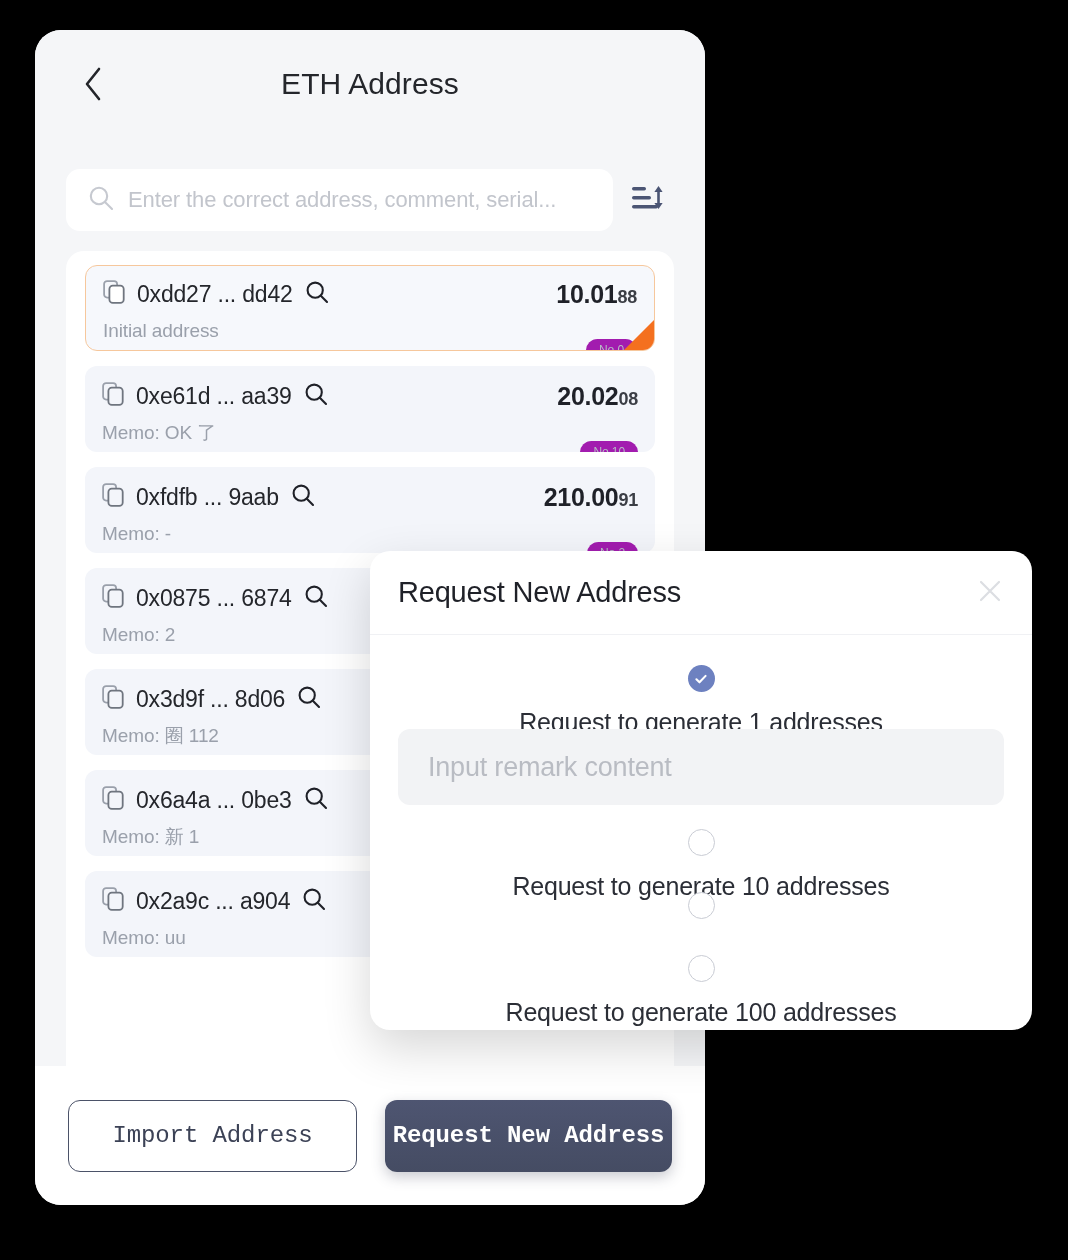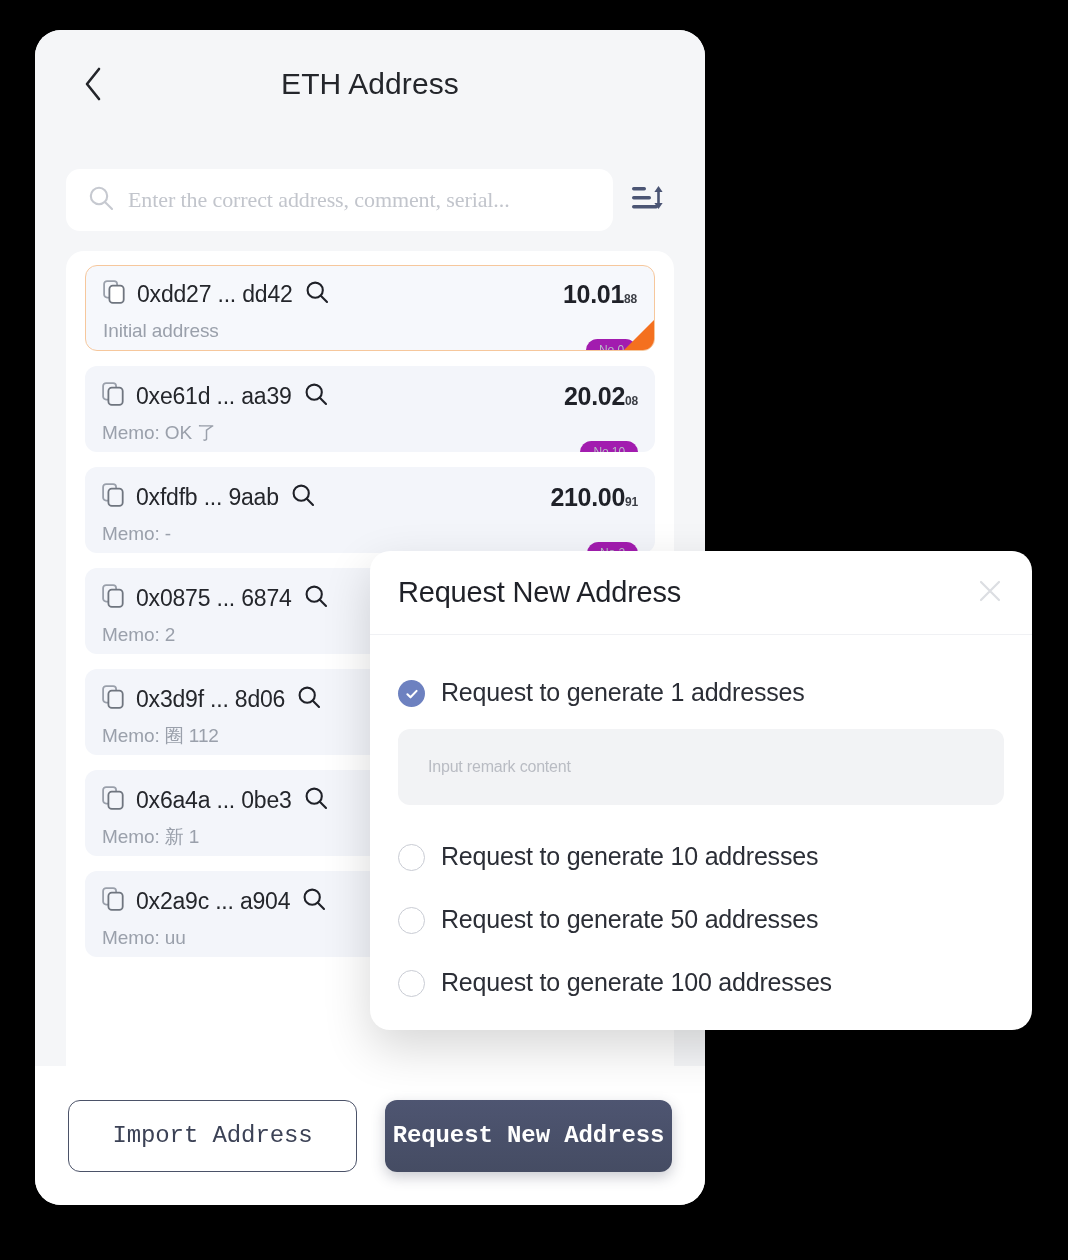--- a/index.html
+++ b/index.html
@@ -79,21 +79,21 @@
     display: flex;
     align-items: center;
     padding: 0 22px;
     gap: 14px;
   }
   .search-icon { flex: 0 0 auto; display: block; }
   .search-input {
     border: 0;
     outline: 0;
     background: transparent;
-    font-family: Liberation Serif, serif;
+    font-family: Liberation Sans, sans-serif;
     font-size: 22px;
     color: #a21caf;
     width: 100%;
     letter-spacing: -0.1px;
   }
   .search-input::placeholder { color: #c2c5cc; }
   .sort-btn {
     flex: 0 0 auto;
     width: 50px;
     height: 50px;
@@ -143,21 +143,21 @@
   .magnify-icon { flex: 0 0 auto; margin-left: 12px; display: block; }
   .spacer { flex: 1 1 auto; }
   .amount {
     font-size: 25px;
     font-weight: 700;
     color: #1f2128;
     letter-spacing: -0.3px;
     white-space: nowrap;
   }
   .amount .frac {
-    font-size: 12px;
+    font-size: 18px;
     font-weight: 700;
     color: #3b3e45;
     letter-spacing: -0.2px;
   }
   .addr-bottom {
     display: flex;
     align-items: center;
     margin-top: 5px;
     height: 30px;
   }
@@ -258,24 +258,25 @@
     height: 40px;
     display: flex;
     align-items: center;
     justify-content: center;
     cursor: pointer;
   }
   .modal-body { padding: 30px 28px 0 28px; }
 
   .opt-row {
     display: flex;
-    align-items: flex-end;
+    align-items: center;
     gap: 16px;
     height: 42px;
     cursor: pointer;
+    flex-direction: column;
   }
   .opt-label {
     font-size: 25px;
     color: #2b2e36;
     letter-spacing: -0.2px;
   }
   .radio-outline {
     flex: 0 0 auto;
     width: 27px;
     height: 27px;
@@ -296,21 +297,21 @@
   .remark-input {
     margin: 22px 0 0 0;
     width: 100%;
     height: 76px;
     background: #f2f3f5;
     border: 0;
     outline: 0;
     border-radius: 12px;
     padding: 0 30px;
     font-family: "Liberation Sans", sans-serif;
-    font-size: 16px;
+    font-size: 27px;
     color: #3a3d44;
     letter-spacing: -0.2px;
   }
   .remark-input::placeholder { color: #b9bcc3; }
   .opt-spacer-a { height: 24px; }
   .opt-spacer { height: 21px; }
 </style>
 </head>
 <body>
 
@@ -554,21 +555,20 @@
 
       <div class="opt-row">
         <span class="radio-outline"></span>
         <span class="opt-label">Request to generate 10 addresses</span>
       </div>
 
       <div class="opt-spacer"></div>
 
       <div class="opt-row">
         <span class="radio-outline"></span>
-        <span class="opt-label">Request to generate 50 addresses</span>
       </div>
 
       <div class="opt-spacer"></div>
 
       <div class="opt-row">
         <span class="radio-outline"></span>
         <span class="opt-label">Request to generate 100 addresses</span>
       </div>
 
     </div>

